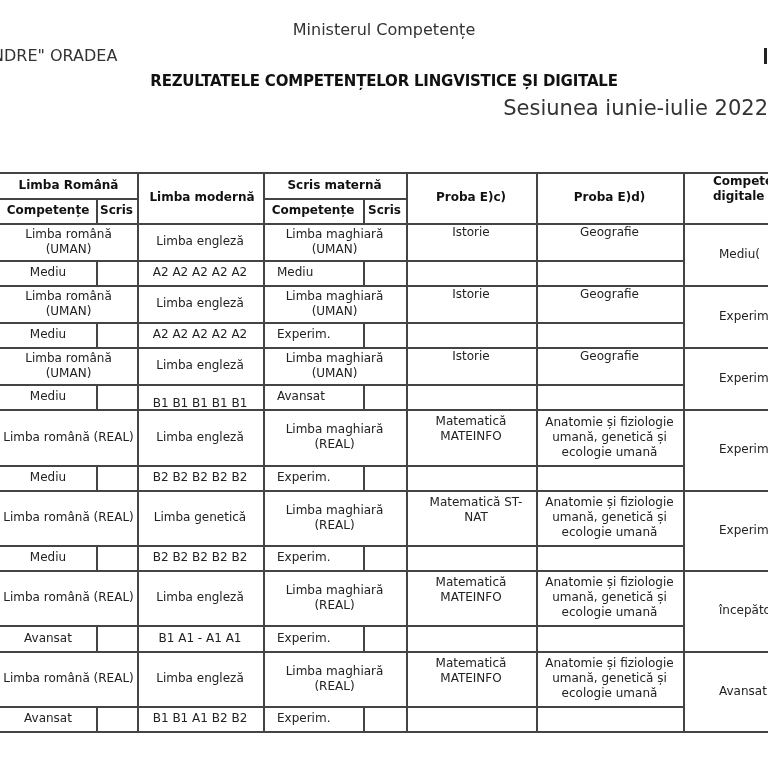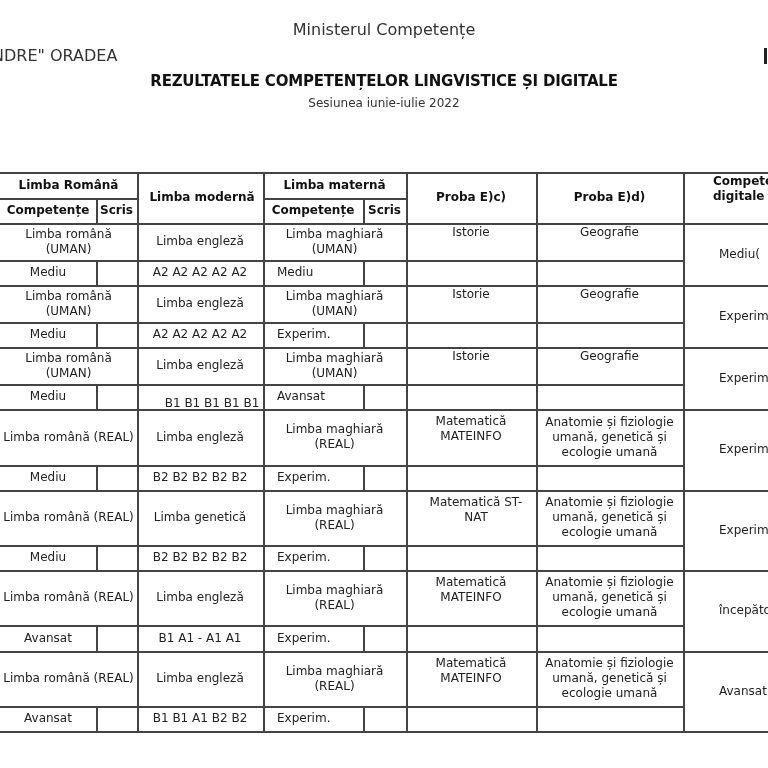--- a/index.html
+++ b/index.html
@@ -3,21 +3,21 @@
 <meta charset="utf-8">
 <style>
   html, body { margin:0; padding:0; }
   body { width:768px; height:768px; background:#ffffff; position:relative; overflow:hidden;
          font-family:"DejaVu Sans", "Liberation Sans", sans-serif; color:#222; }
   .hdr { position:absolute; white-space:nowrap; }
   .ministry { left:0; width:768px; top:20px; text-align:center; font-size:16px; color:#333; }
   .school { left:-8px; top:46px; font-size:16px; color:#333; }
   .right-mark { left:764px; top:48px; width:3px; height:16px; background:#222; }
   .title { left:0; width:768px; top:72px; text-align:center; font-size:15px; font-weight:bold; color:#111; letter-spacing:-0.2px; }
-  .session { left:0; width:768px; top:96px; text-align:center; font-size:12px; color:#333; }
+  .session { left:0; width:768px; top:96px; text-align:right; font-size:21px; color:#333; }
 
   .grid { position:absolute; left:0; top:0; width:768px; height:768px; }
   .cell { position:absolute; box-sizing:border-box; display:flex; align-items:center; justify-content:center;
           text-align:center; font-size:12px; line-height:15px; color:#222; overflow:hidden; white-space:pre-line; }
   .cell.b { font-weight:bold; color:#111; }
   .cell.left { justify-content:flex-start; padding-left:14px; }
   .cell.left2 { justify-content:flex-start; padding-left:30px; }
   .cell.top { align-items:flex-start; padding-top:2px; }
   .hl { position:absolute; height:1.5px; background:#444; }
   .vl { position:absolute; width:1.5px; background:#444; }
@@ -30,21 +30,21 @@
 <div class="hdr right-mark"></div>
 <div class="hdr title">REZULTATELE  COMPETENȚELOR  LINGVISTICE ȘI DIGITALE</div>
 <div class="hdr session">Sesiunea iunie-iulie  2022</div>
 
 <div class="grid" id="grid">
 
   <div class="cell b" style="left:0;top:172px;width:137px;height:26px;">Limba Română</div>
   <div class="cell b" style="left:0;top:198px;width:96px;height:25px;">Competențe</div>
   <div class="cell b" style="left:96px;top:198px;width:41px;height:25px;">Scris</div>
   <div class="cell b" style="left:137px;top:172px;width:130px;height:51px;">Limba modernă</div>
-  <div class="cell b" style="left:263px;top:172px;width:143px;height:26px;">Limba maternă</div>
+  <div class="cell b" style="left:263px;top:172px;width:143px;height:26px;">Scris maternă</div>
   <div class="cell b" style="left:263px;top:198px;width:100px;height:25px;">Competențe</div>
   <div class="cell b" style="left:363px;top:198px;width:43px;height:25px;">Scris</div>
   <div class="cell b" style="left:406px;top:172px;width:130px;height:51px;">Proba E)c)</div>
   <div class="cell b" style="left:536px;top:172px;width:147px;height:51px;">Proba E)d)</div>
   <div class="cell b left top" style="left:683px;top:172px;width:110px;height:51px;padding-left:30px;padding-top:2px;text-align:left;">Compete
 digitale</div>
 
   <div id="rows">
       <div>
         <div class="cell" style="left: 0px; top: 223px; width: 137px; height: 37px;">Limba română
@@ -84,21 +84,21 @@
         <div class="cell" style="left: 0px; top: 347px; width: 137px; height: 37px;">Limba română
 (UMAN)</div>
         <div class="cell" style="left: 137px; top: 347px; width: 126px; height: 37px;">Limba engleză</div>
         <div class="cell" style="left: 263px; top: 347px; width: 143px; height: 37px;">Limba maghiară
 (UMAN)</div>
         <div class="cell top" style="left: 406px; top: 347px; width: 130px; height: 37px;">Istorie</div>
         <div class="cell top" style="left: 536px; top: 347px; width: 147px; height: 37px;">Geografie</div>
         <div class="cell left2" style="left: 683px; top: 347px; width: 110px; height: 62px; padding-left: 36px;">Experim</div>
         <div class="cell" style="left: 0px; top: 384px; width: 96px; height: 25px;">Mediu</div>
         <div class="cell" style="left: 96px; top: 384px; width: 41px; height: 25px;"></div>
-        <div class="cell" style="left: 149px; top: 384px; width: 126px; height: 38px; text-align: right;">B1 B1 B1 B1 B1</div>
+        <div class="cell" style="left: 137px; top: 384px; width: 126px; height: 38px; text-align: right;">B1 B1 B1 B1 B1</div>
         <div class="cell left" style="left: 263px; top: 384px; width: 100px; height: 25px;">Avansat</div>
         <div class="cell" style="left: 363px; top: 384px; width: 43px; height: 25px;"></div>
         <div class="cell" style="left: 406px; top: 384px; width: 130px; height: 25px;"></div>
         <div class="cell" style="left: 536px; top: 384px; width: 147px; height: 25px;"></div>
       </div>
       <div>
         <div class="cell" style="left: 0px; top: 409px; width: 137px; height: 56px;">Limba română (REAL)</div>
         <div class="cell" style="left: 137px; top: 409px; width: 126px; height: 56px;">Limba engleză</div>
         <div class="cell" style="left: 263px; top: 409px; width: 143px; height: 56px;">Limba maghiară
 (REAL)</div>

